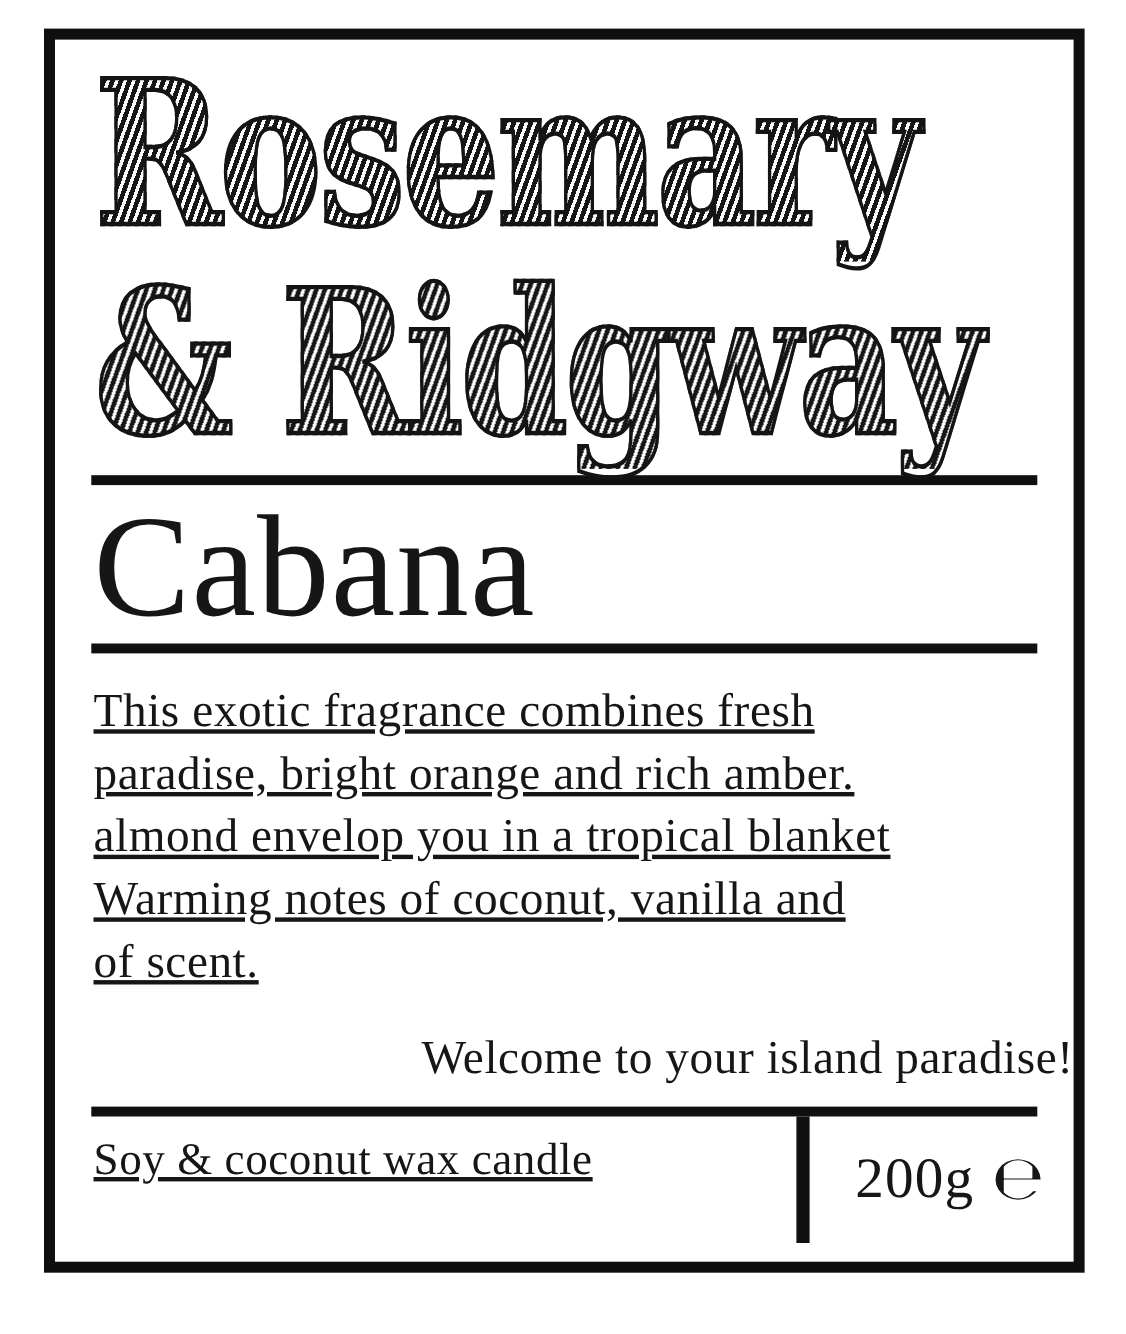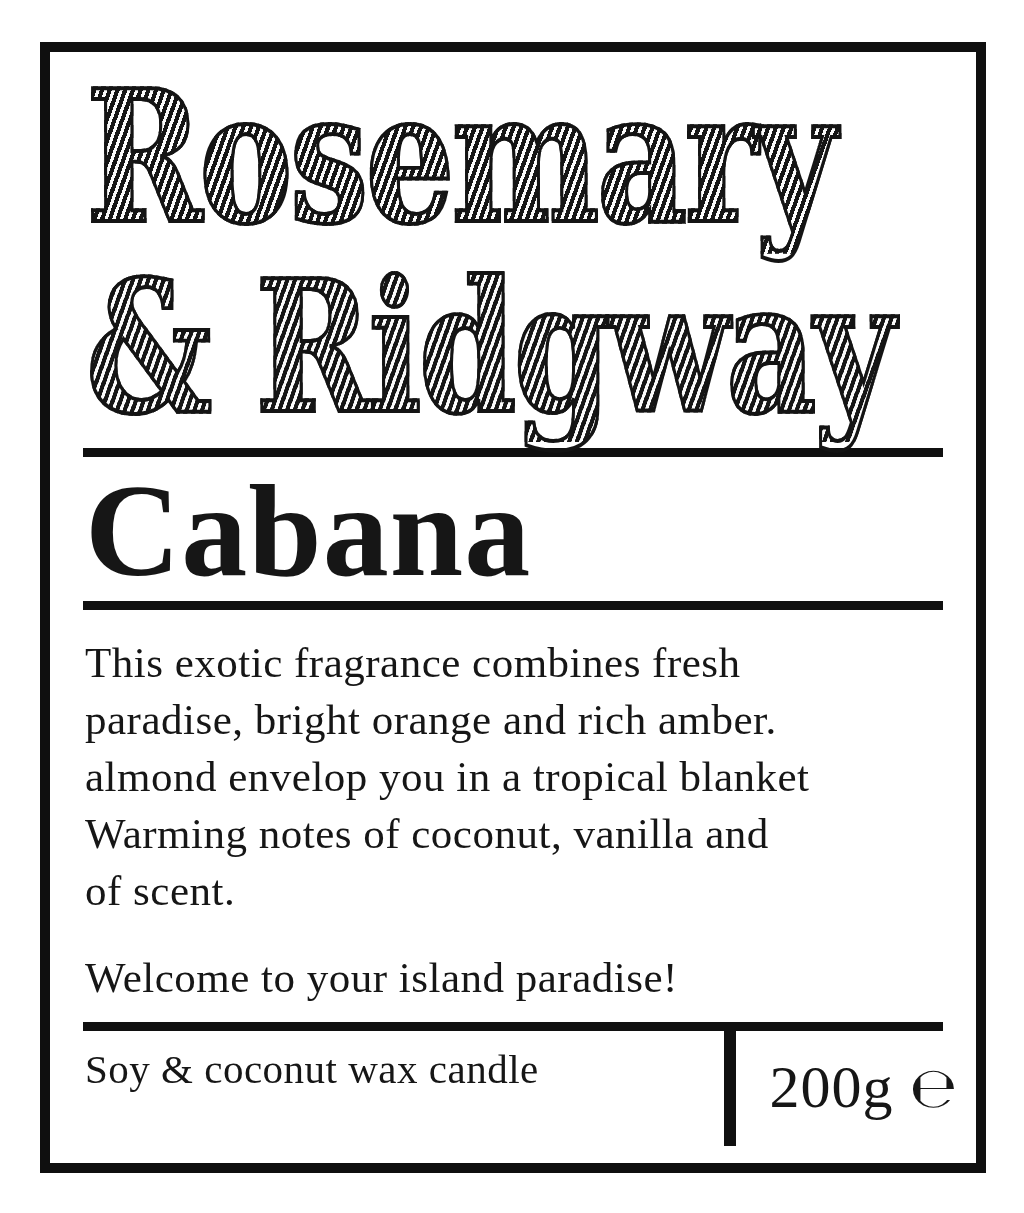--- a/index.html
+++ b/index.html
@@ -5,21 +5,21 @@
   html,body{margin:0;padding:0;}
   body{
     width:1024px;height:1213px;
     background:#ffffff;
     font-family:"Liberation Serif", serif;
     color:#161616;
     overflow:hidden;
   }
   .label-frame{
     position:absolute;
-    left:40px;top:42px;
+    left:40px;top:26px;
     width:926px;height:1111px;
     border:10px solid #0f0f0f;
     background:#ffffff;
   }
   
   .brand{
     margin:12px 0 0 36px;
     height:384px;
     overflow:visible;
   }
@@ -45,73 +45,76 @@
     height:9px;
     background:#101010;
     width:860px;
     margin-left:33px;
   }
   
   .product-name{
     margin:8px 4px 0 35px;
     font-size:132px;
     line-height:1.0;
-    font-weight:700;
+    font-weight:400;
     letter-spacing:1px;
     white-space:nowrap;
     height:136px;
   }
   
   .description{
     margin:24px 0 0 35px;
   }
   .desc-line{
     font-size:43px;
     line-height:57px;
     white-space:nowrap;
     letter-spacing:0.5px;
+    text-decoration:underline;
   }
   .tagline{
     margin:30px 0 0 35px;
     font-size:43px;
     line-height:57px;
     white-space:nowrap;
     letter-spacing:0.5px;
+    text-align:right;
   }
   .footer-rule{margin-top:16px;}
   
   .footer{
     display:flex;
     align-items:stretch;
     height:131px;
   }
   .footer-left{
     width:639px;
     padding:13px 0 0 35px;
+    text-decoration:underline;
   }
   .footer-line{
     font-size:41px;
     line-height:50px;
     white-space:nowrap;
     letter-spacing:0.5px;
   }
   .footer-divider{
     width:12px;
     height:115px;
     background:#101010;
   }
   .footer-right{
     flex:1;
     display:flex;
     align-items:center;
     justify-content:center;
     padding-bottom:18px;
   }
   .weight{
-    font-size:60px;
+    font-size:52px;
     letter-spacing:1px;
     white-space:nowrap;
     margin-left:16px;
   }
   .estimated-sign{
     font-family:"DejaVu Sans", sans-serif;
     font-size:56px;
     margin-left:16px;
   }
 </style>

